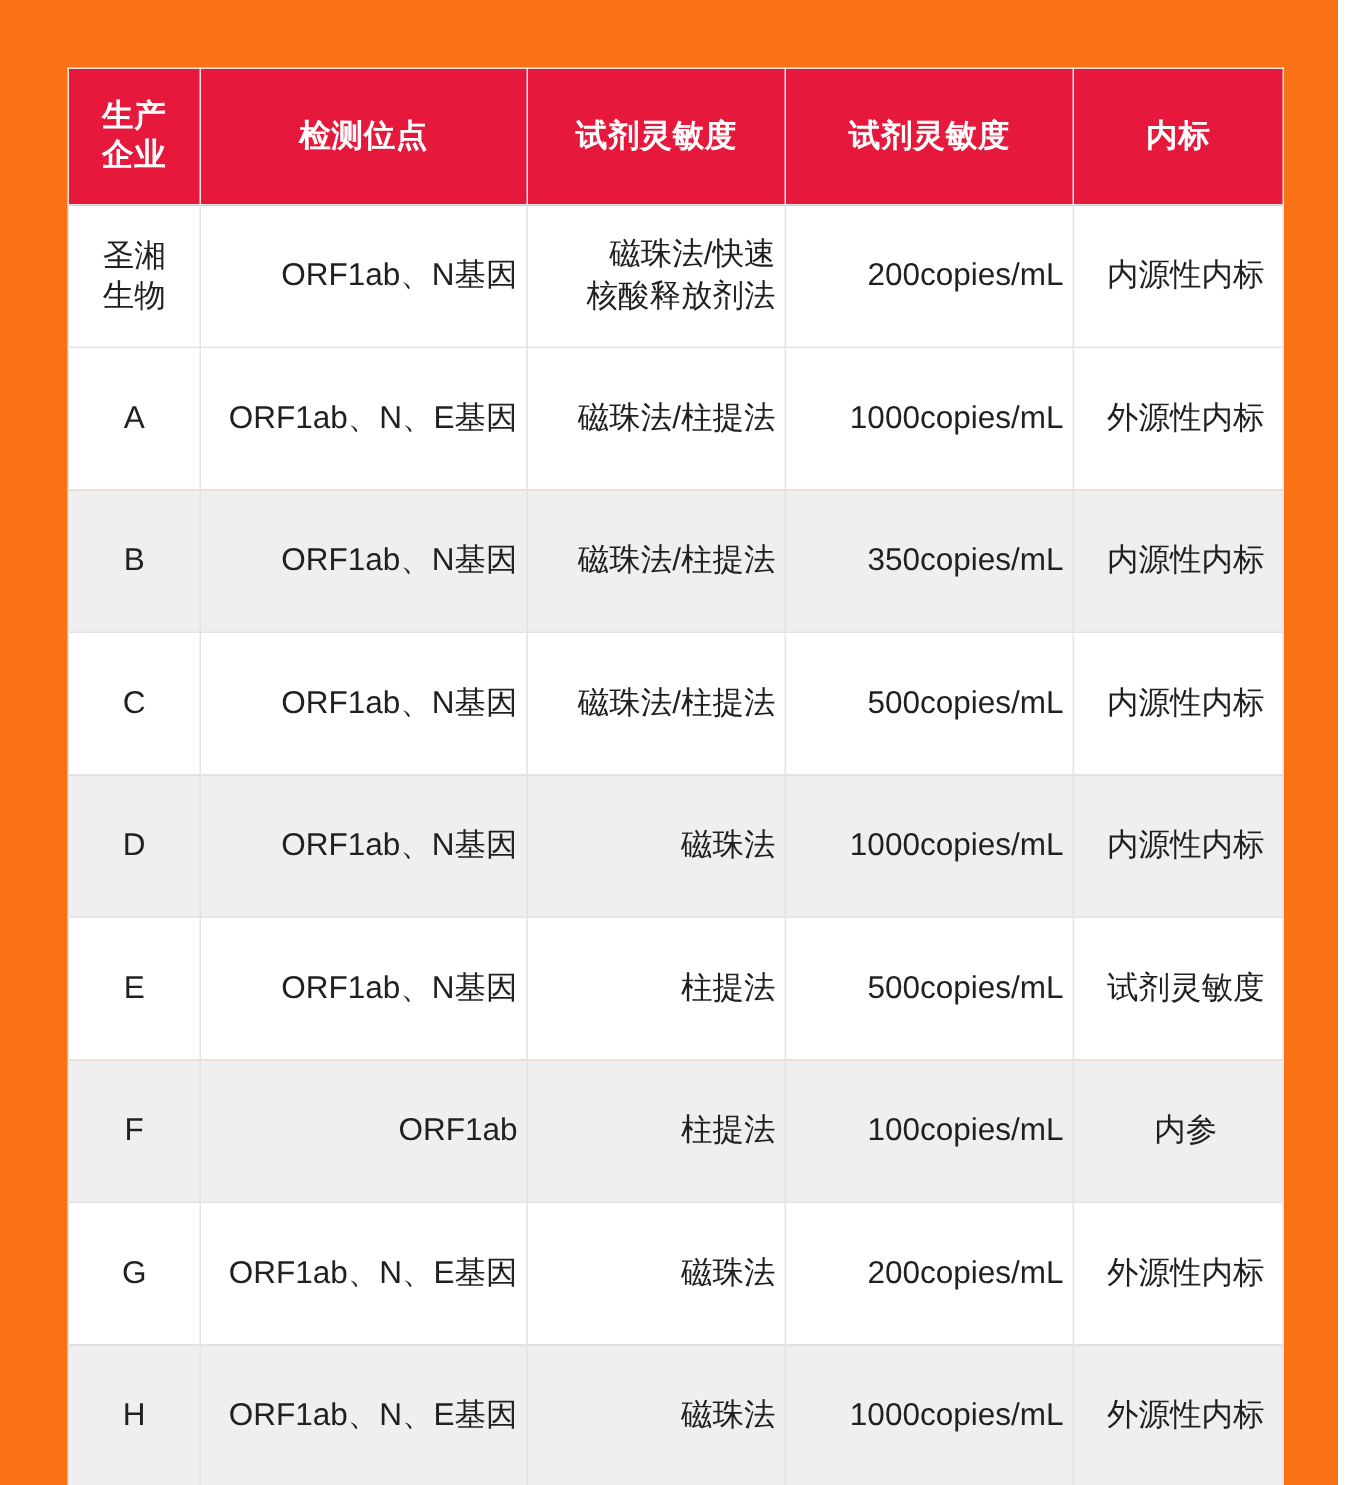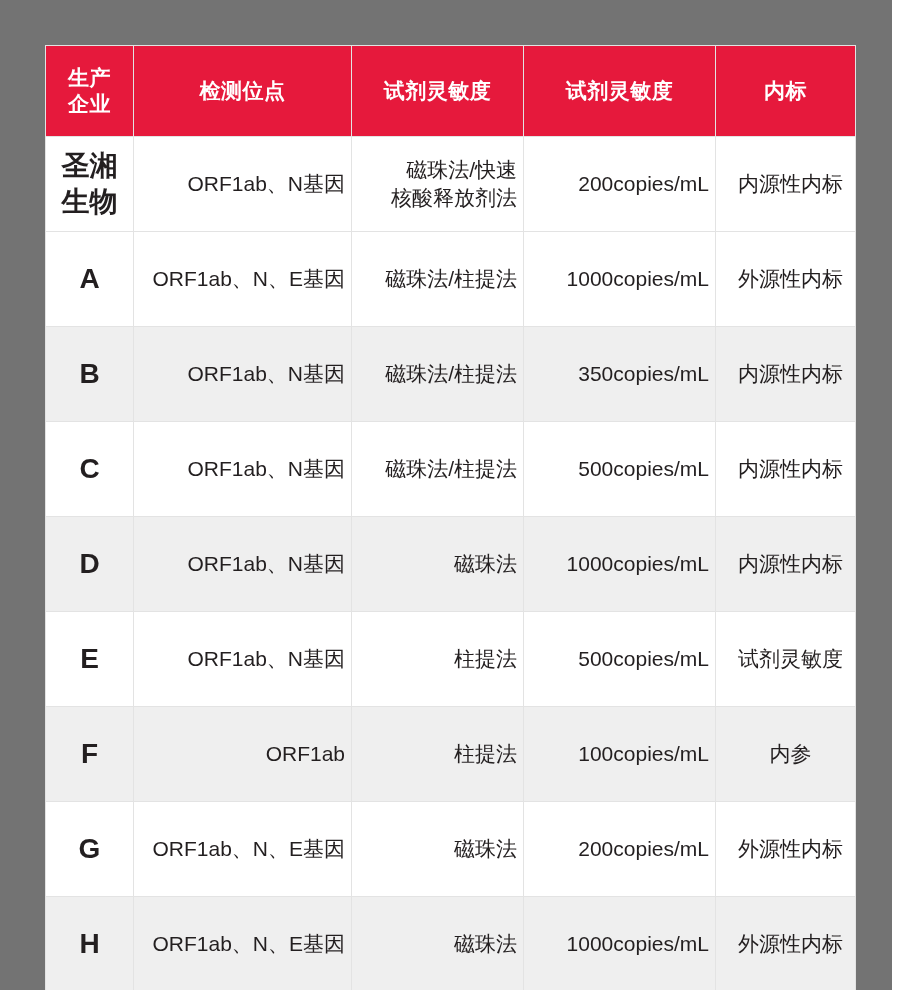--- a/index.html
+++ b/index.html
@@ -12,21 +12,21 @@
     background: #ffffff;
     font-family: "Liberation Sans", "DejaVu Sans", sans-serif;
     color: #231f20;
     overflow: hidden;
   }
   .page {
     width: 892px;
     height: 990px;
     box-sizing: border-box;
     padding: 45px 45px 45px 45px;
-    background: #737373;
+    background: #f97316;
   }
   table.comparison {
     border-collapse: collapse;
     width: 810px;
     table-layout: fixed;
     border: 1px solid #e3e3e3;
   }
   table.comparison th, table.comparison td {
     border: 1px solid #e3e3e3;
     text-align: center;
@@ -56,23 +56,22 @@
   tbody td {
     font-size: 21px;
     height: 82px;
     color: #231f20;
     background: #ffffff;
   }
   tbody tr.alt td {
     background: #efefef;
   }
   tbody td.col-company {
-    font-size: 28px;
+    font-size: 21px;
     line-height: 1.3;
-    font-weight: bold;
   }
   tbody td.col-target,
   tbody td.col-method,
   tbody td.col-sens,
   tbody td.col-control {
     text-align: center;
   }
   tbody td.col-target {
     text-align: right;
     padding-left: 18px;

